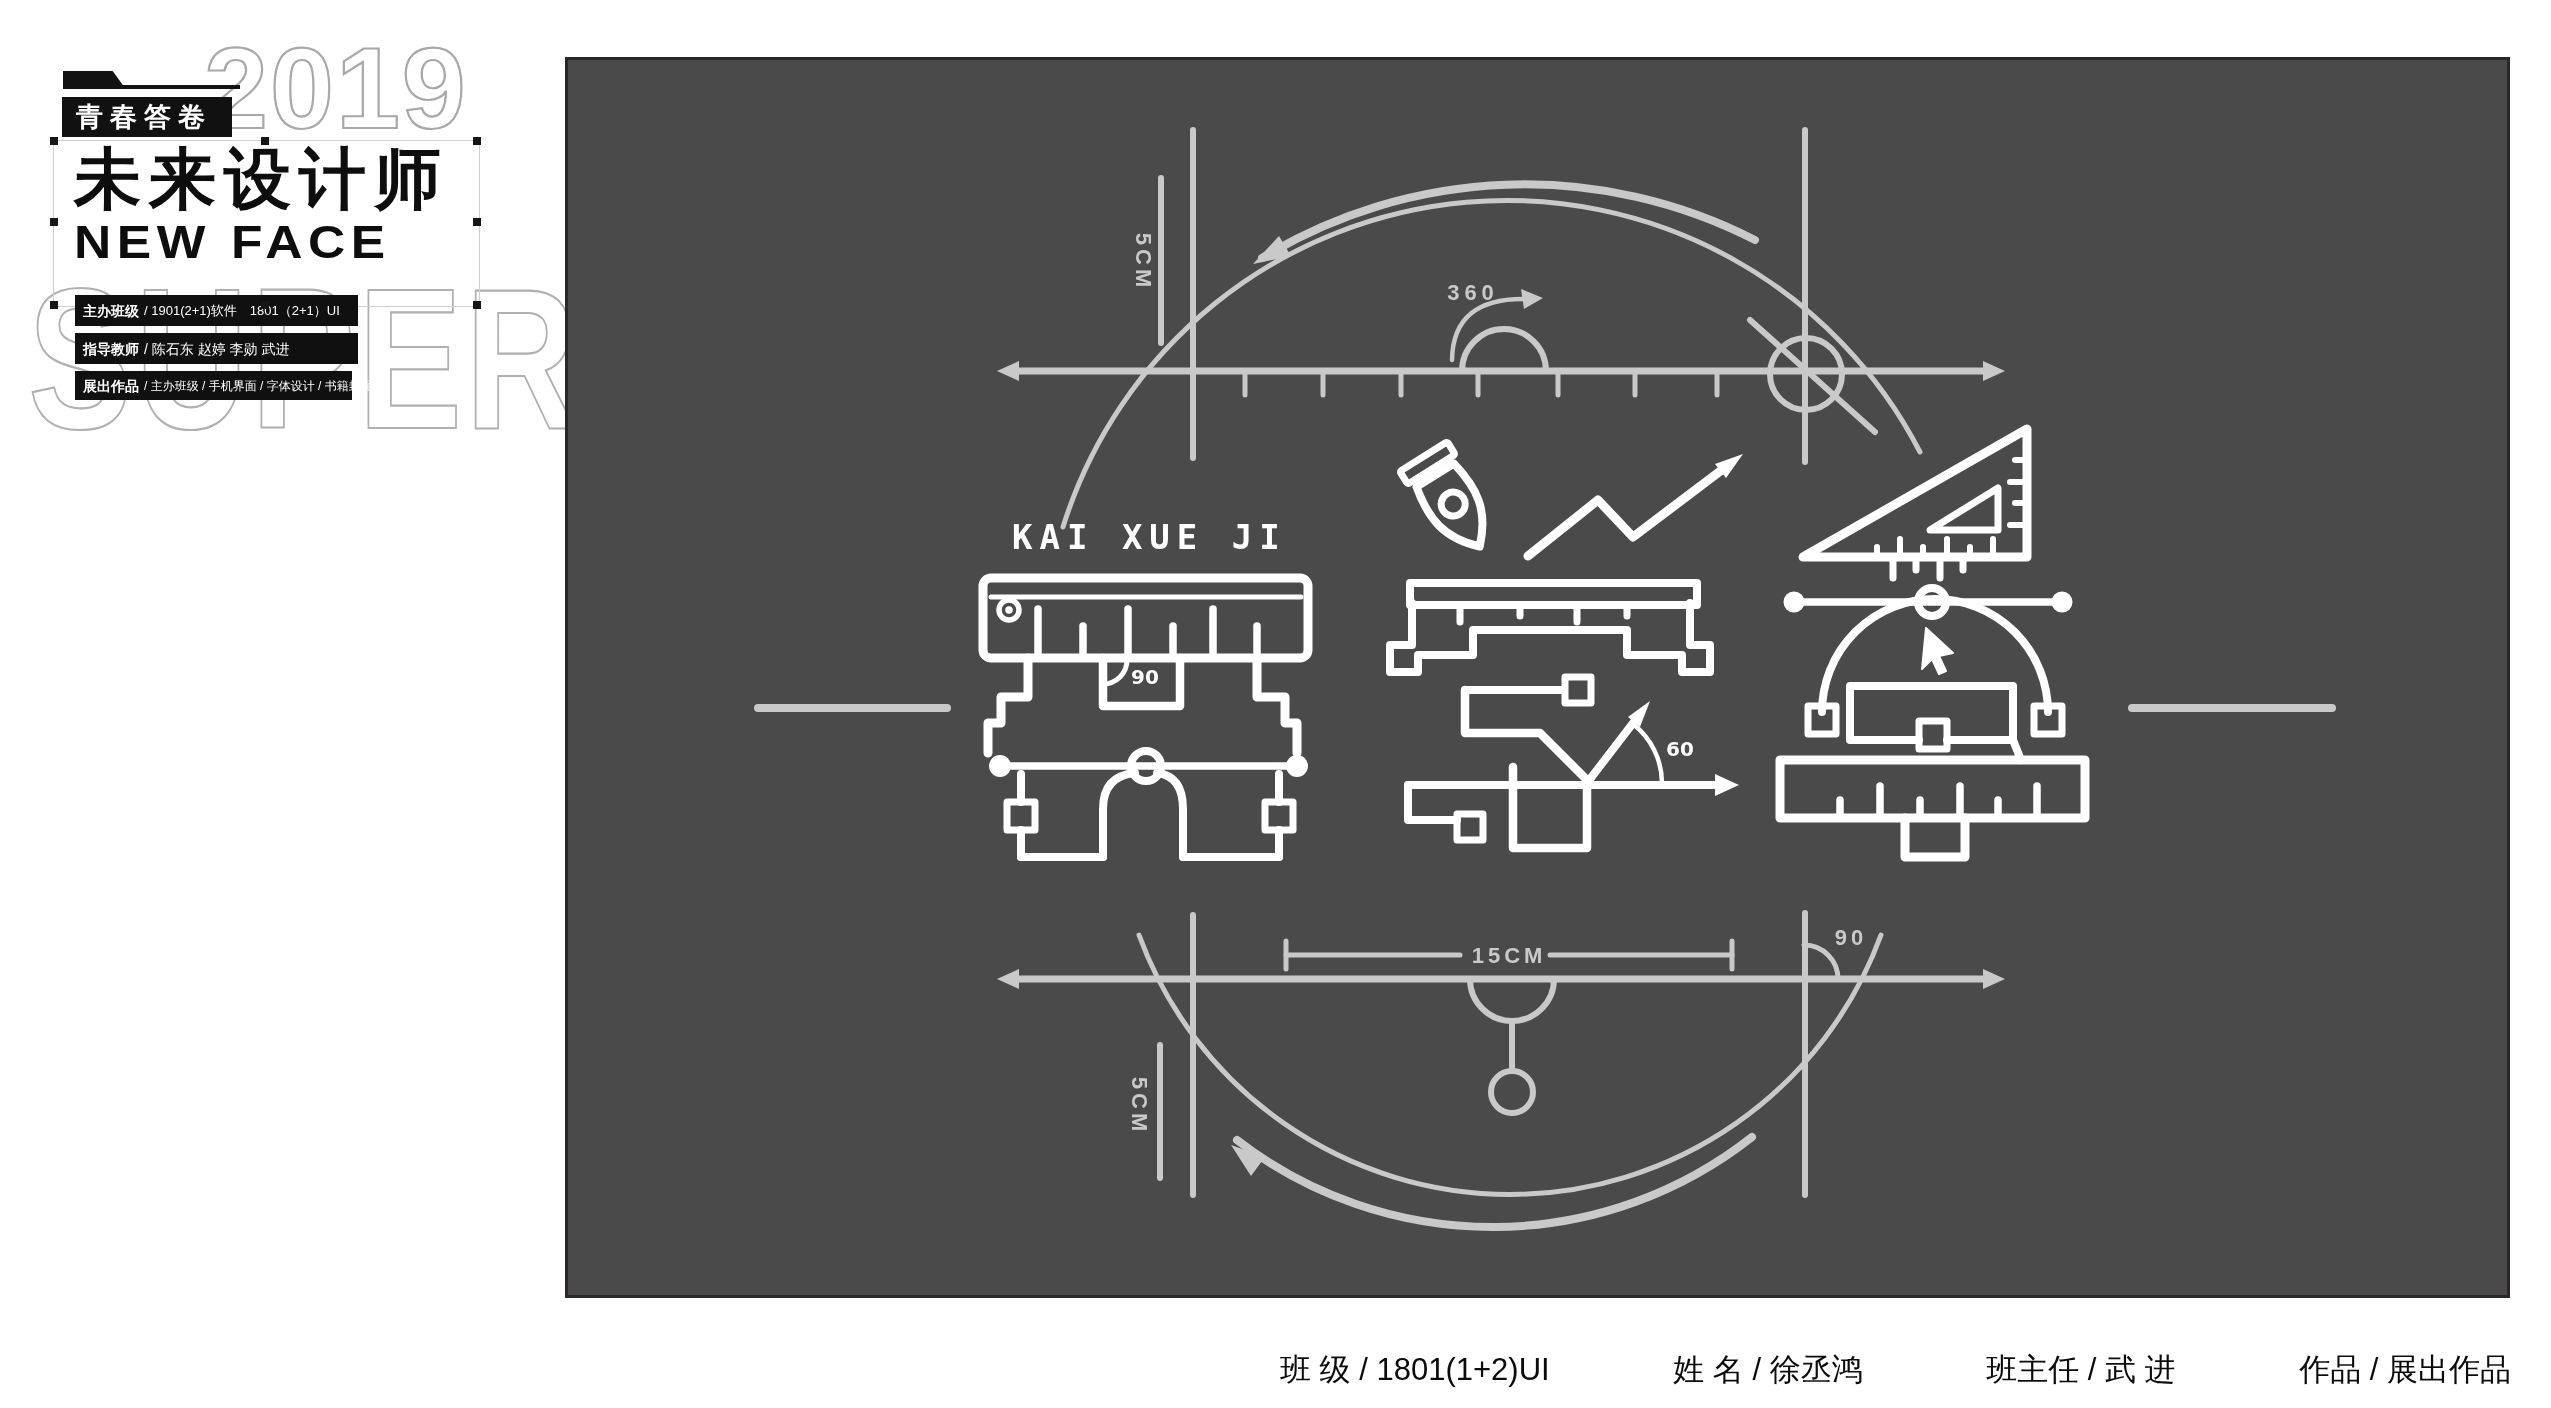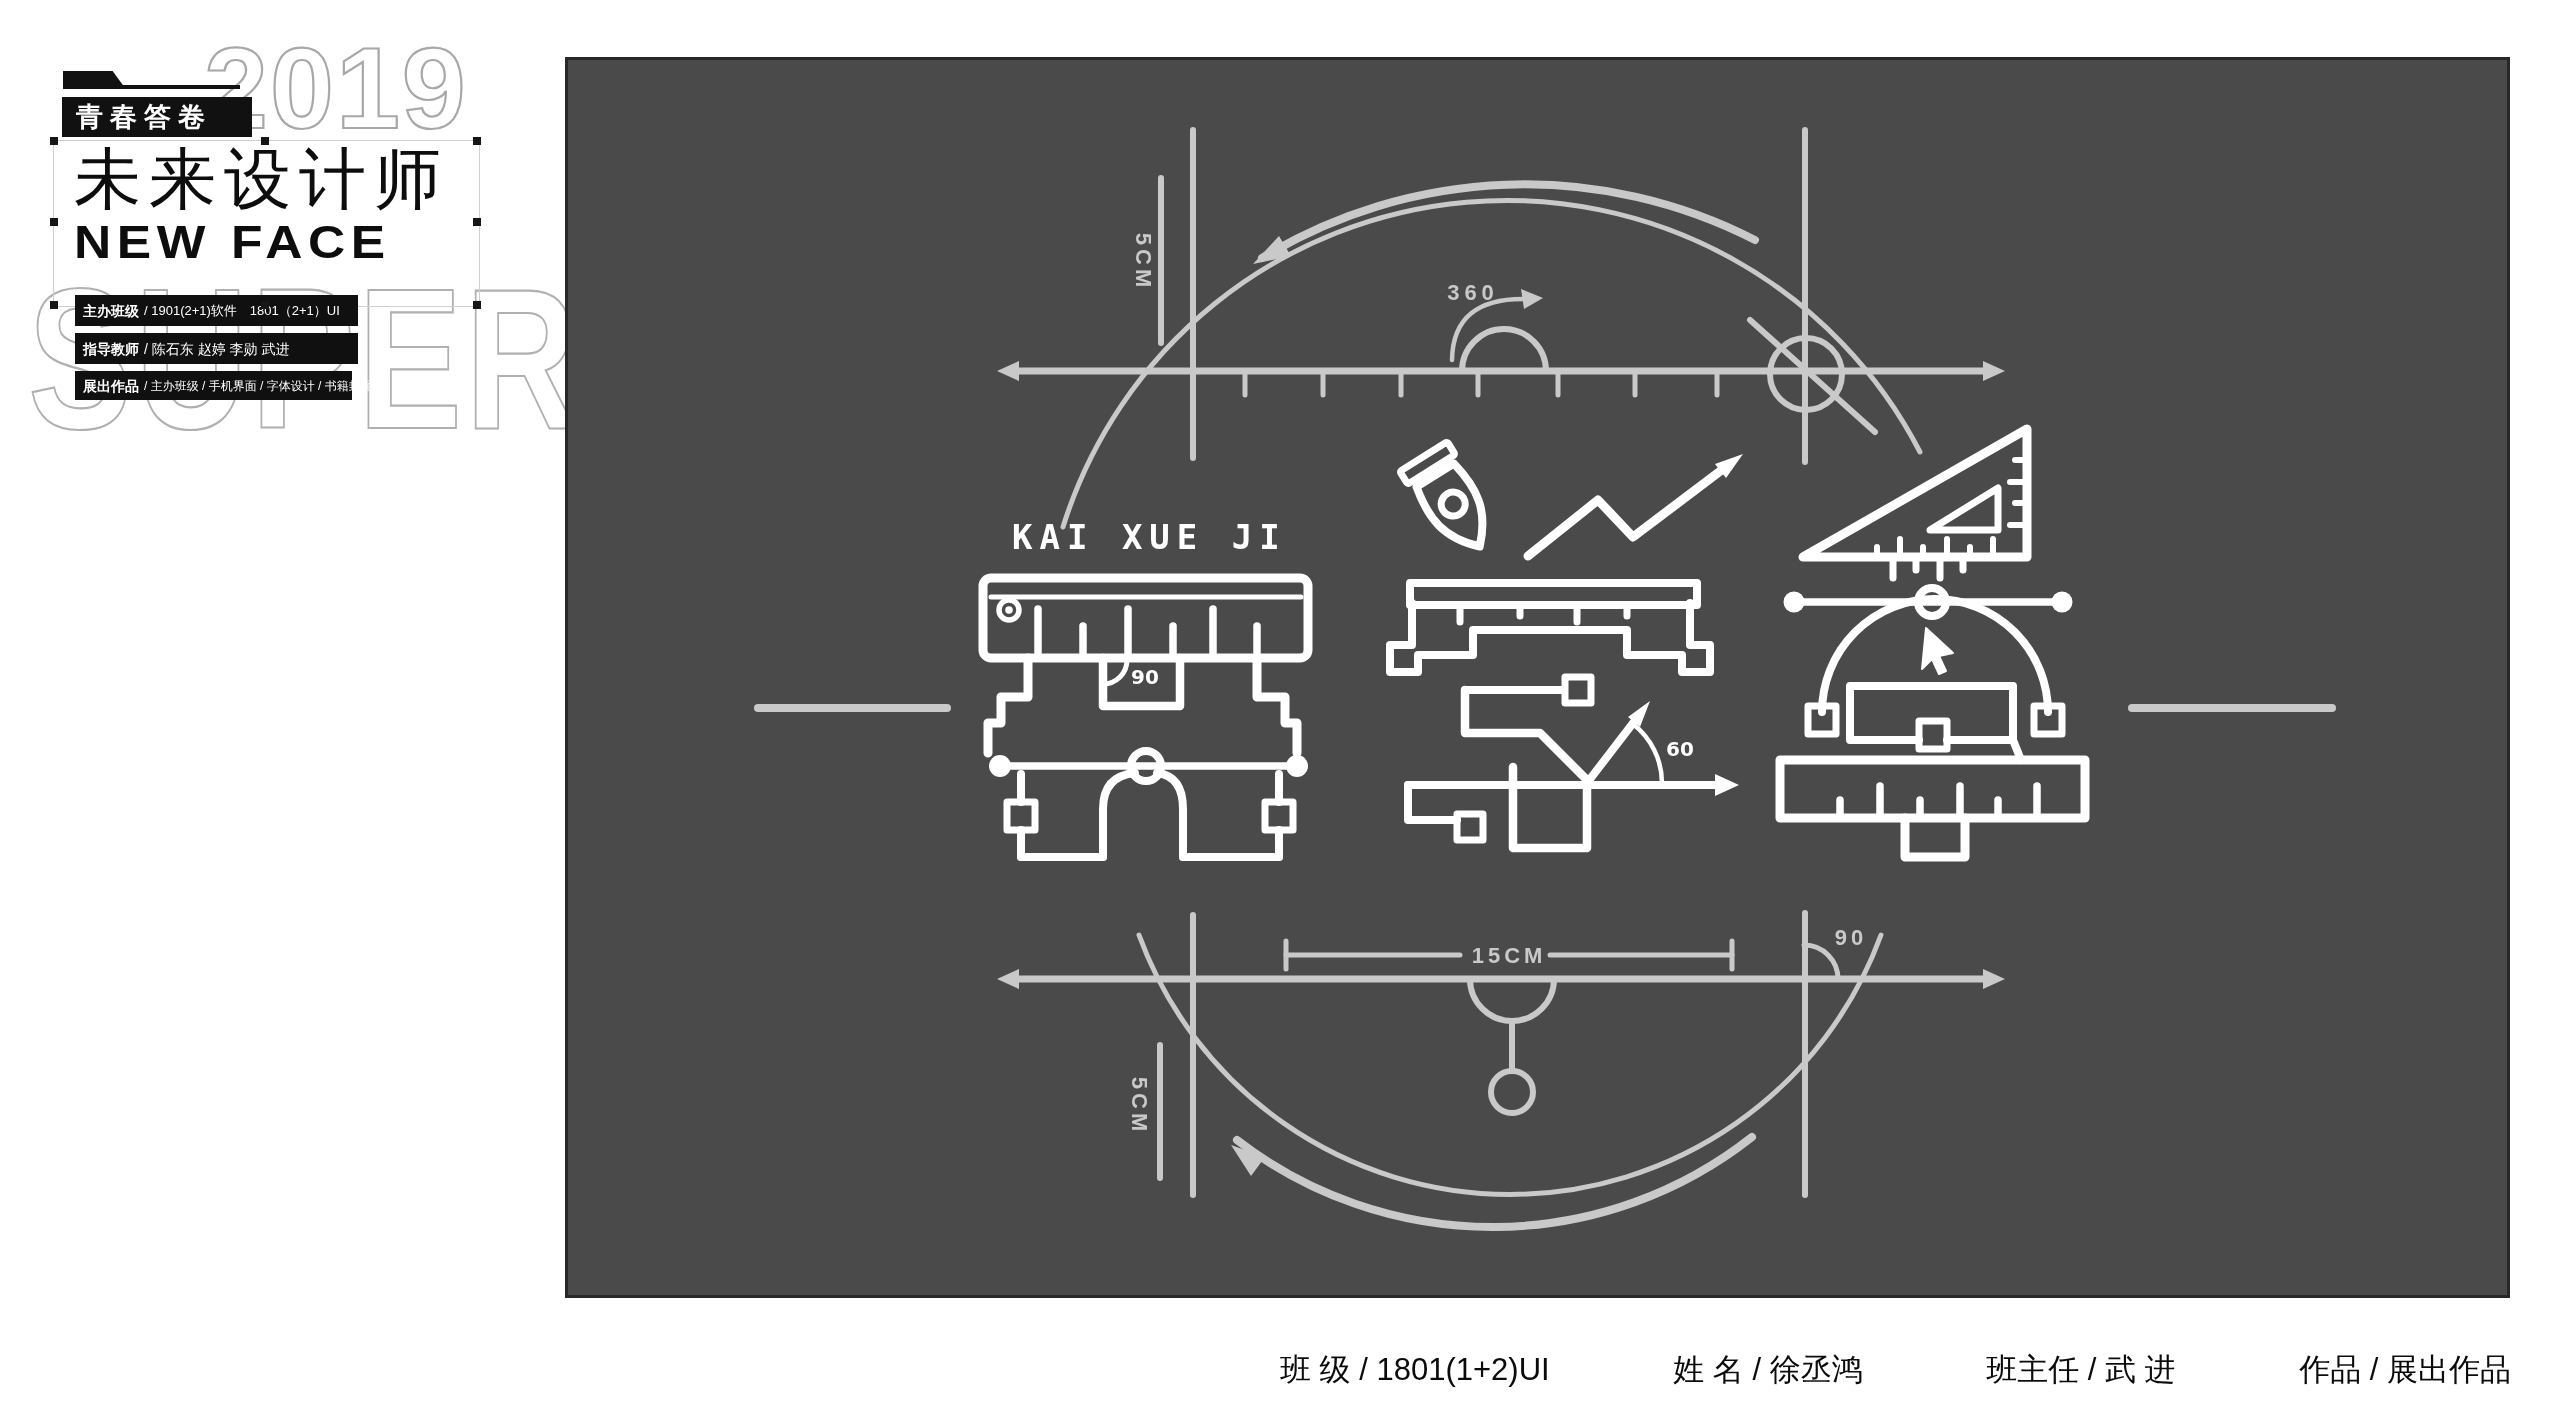--- a/index.html
+++ b/index.html
@@ -4,25 +4,25 @@
 <style>
   html,body{margin:0;padding:0;background:#ffffff;width:2551px;height:1408px;
     font-family:"Liberation Sans",sans-serif;overflow:hidden;position:relative;}
   .abs{position:absolute;}
   
   #header{left:0;top:0;width:565px;height:460px;}
   #wm-svg{left:0;top:0;width:620px;height:470px;}
   .folder-tab{left:63px;top:71px;width:62px;height:17px;background:#121212;
     clip-path:polygon(0 0,80% 0,100% 100%,0 100%);}
   .folder-line{left:63px;top:85px;width:177px;height:4px;background:#121212;}
-  .badge{left:62px;top:97px;width:190px;height:40px;background:#111111;color:#ffffff;
+  .badge{left:62px;top:97px;width:170px;height:40px;background:#111111;color:#ffffff;
     font-weight:bold;font-size:27px;letter-spacing:7px;line-height:40px;padding-left:14px;box-sizing:border-box;}
   .sel-box{left:53px;top:140px;width:425px;height:165px;border:1px solid #cfcfcf;}
   .handle{width:8px;height:8px;background:#161616;}
-  .big-title{left:74px;top:143px;width:400px;color:#0d0d0d;font-size:67px;font-weight:400;letter-spacing:8px;line-height:72px;white-space:nowrap;}
+  .big-title{left:74px;top:143px;width:400px;color:#0d0d0d;font-size:67px;font-weight:700;letter-spacing:8px;line-height:72px;white-space:nowrap;}
   .sub-title{left:74px;top:215px;color:#0d0d0d;font-size:46px;font-weight:900;letter-spacing:5px;
     transform:scaleX(1.12);transform-origin:left;white-space:nowrap;}
   .bar{left:75px;background:#101010;color:#ffffff;font-size:13px;line-height:1;
     display:flex;align-items:center;padding:0 8px;box-sizing:border-box;white-space:nowrap;}
   .bar b{font-weight:bold;margin-right:5px;font-size:14px;}
   #bar1{top:295px;width:283px;height:31px;}
   #bar2{top:333px;width:283px;height:31px;font-size:14px;}
   #bar3{top:371px;width:277px;height:29px;font-size:12px;justify-content:space-between;}
   
   #canvas{left:565px;top:57px;width:1945px;height:1241px;background:#4a4a4a;

